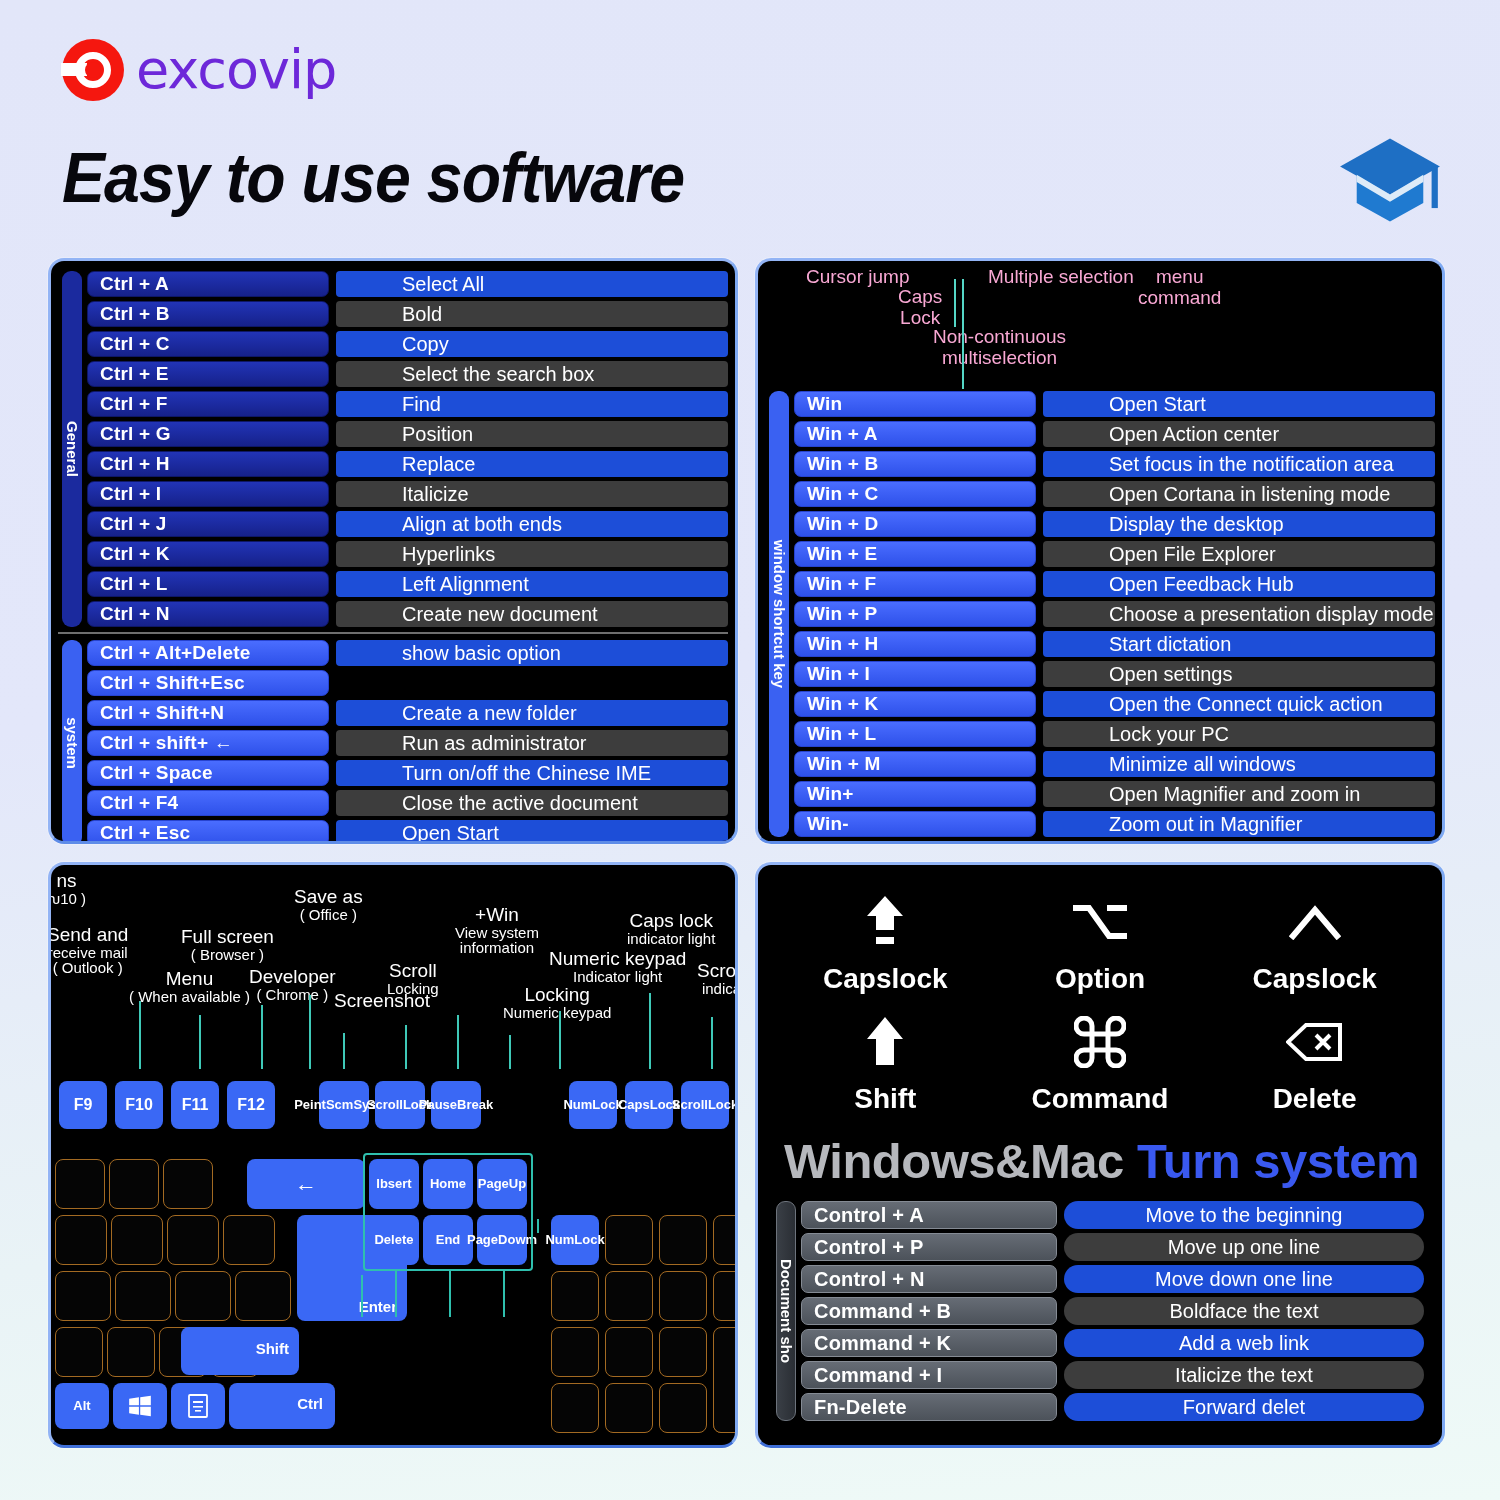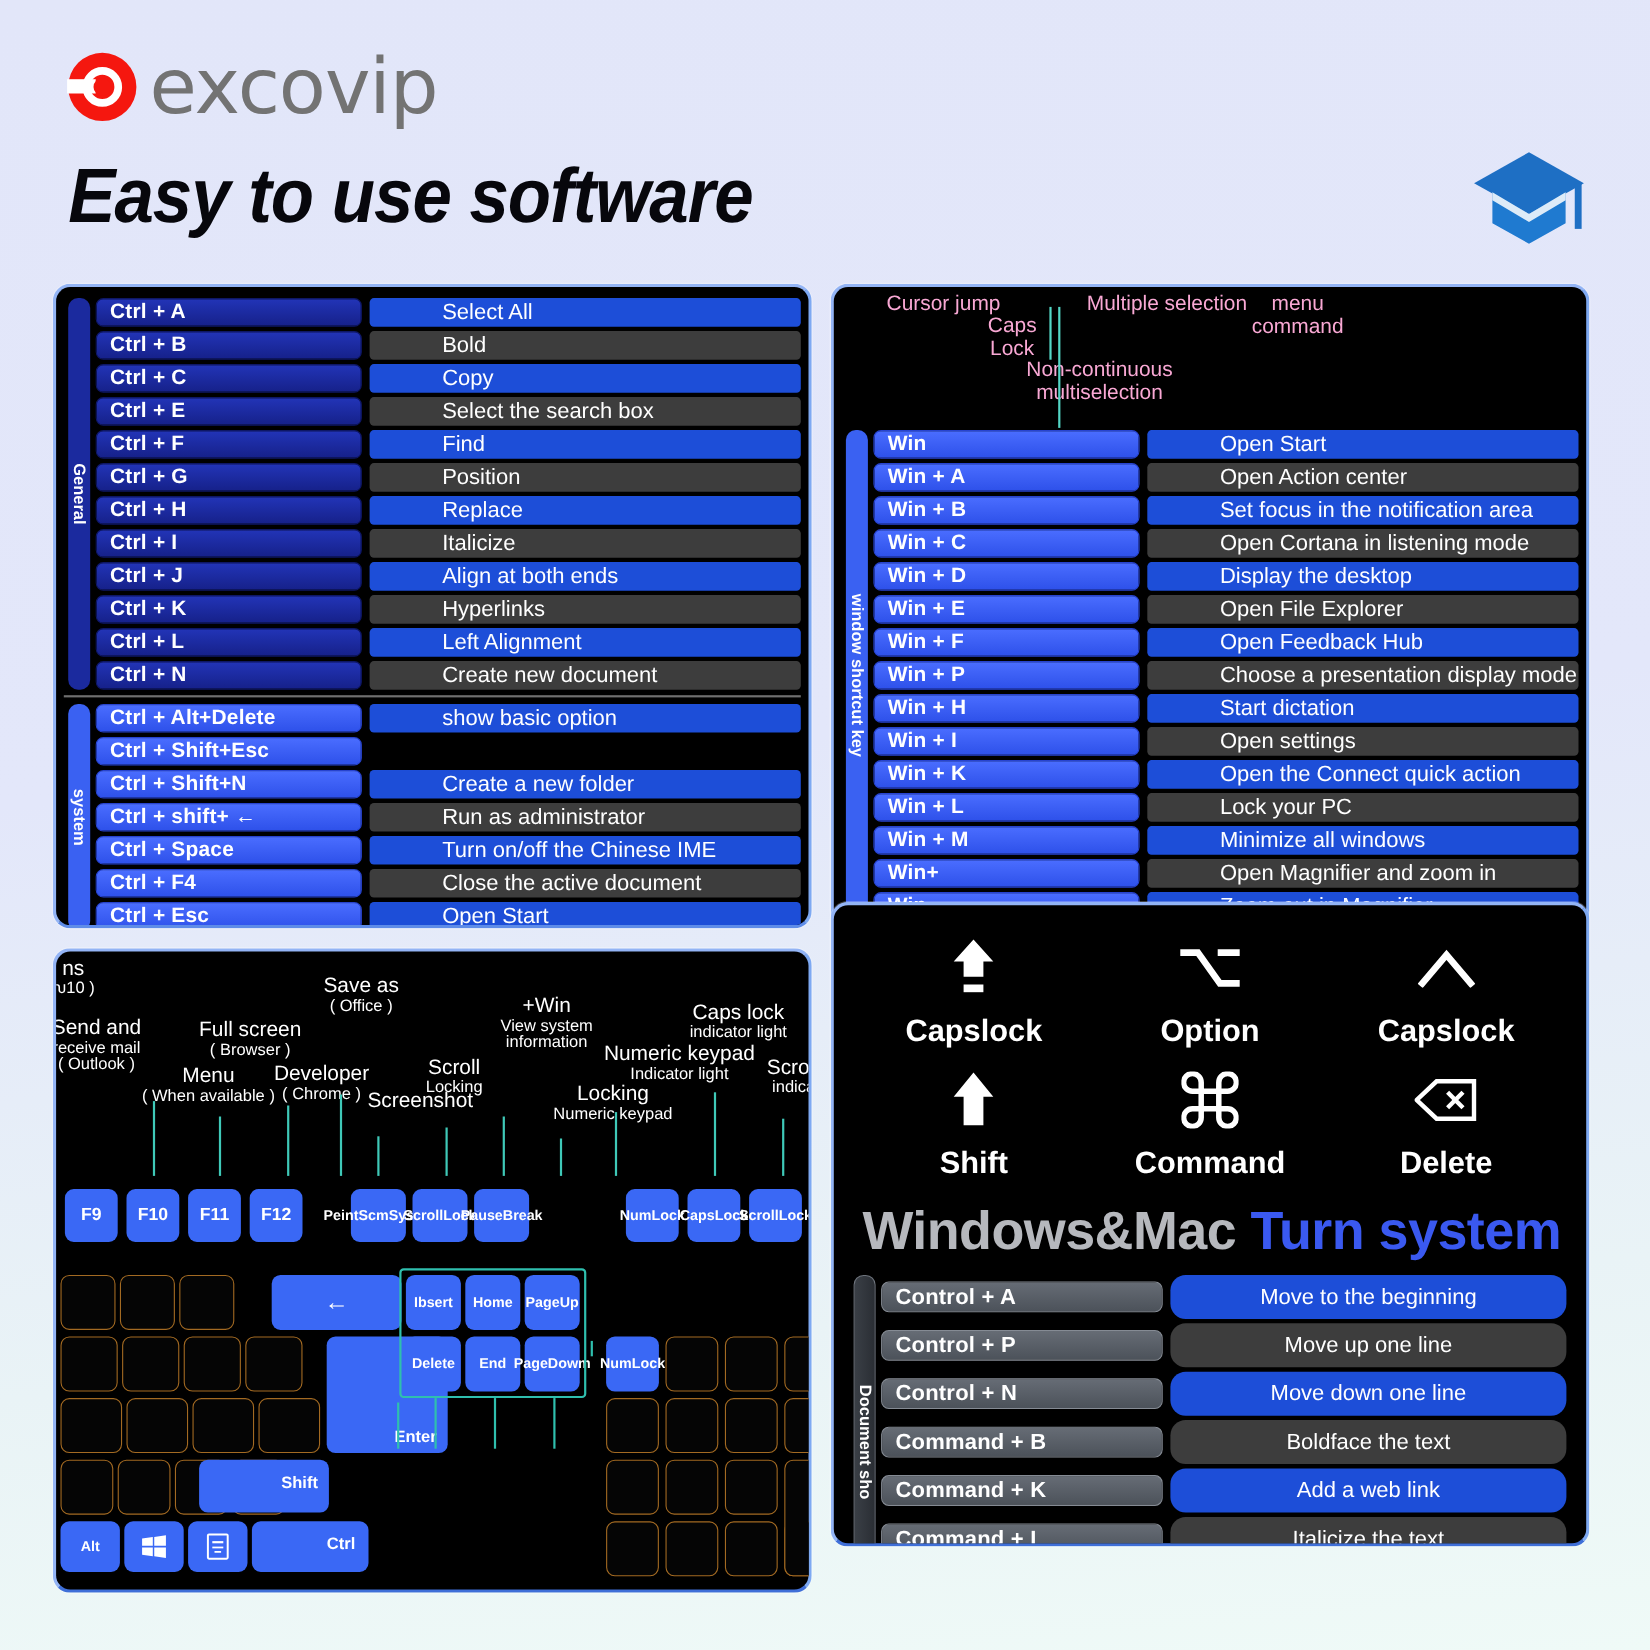--- a/index.html
+++ b/index.html
@@ -12,37 +12,37 @@
 
   
   #header { position: absolute; left: 0; top: 0; width: 1500px; height: 248px; }
   #logo-wrap { position: absolute; left: 62px; top: 38px; display: flex; align-items: center; gap: 12px; }
   #logo-mark { width: 62px; height: 62px; position: relative; }
   #logo-mark .ring { position: absolute; inset: 0; border-radius: 50%; background: #f5170f; }
   #logo-mark .hole { position: absolute; left: 13px; top: 13px; width: 36px; height: 36px; border-radius: 50%;
                      border: 7px solid #ffffff; background: #f5170f; }
   #logo-mark .notch { position: absolute; left: -1px; top: 24px; width: 26px; height: 13px; background: #ffffff; }
   #logo-mark .dotc { position: absolute; left: 23px; top: 23px; width: 16px; height: 16px; border-radius: 50%; background: #f5170f; }
-  #logo-text { font-size: 70px; font-weight: 400; letter-spacing: -1px; color: #737373;
+  #logo-text { font-size: 54px; font-weight: 400; letter-spacing: -1px; color: #6d28d9;
                font-family: "DejaVu Sans", sans-serif; }
   #page-title { position: absolute; left: 62px; top: 138px; font-size: 70px; font-weight: 700;
                 font-style: italic; color: #07070c; font-family: "Liberation Sans Narrow","Liberation Sans", sans-serif;
                 transform: scaleX(0.92); transform-origin: left center; letter-spacing: -1px; }
   #cap-icon { position: absolute; right: 58px; top: 132px; width: 104px; height: 96px; }
 
   
   .panel { position: absolute; background: #000000; border-radius: 16px;
            border: 3px solid; box-shadow: 0 0 0 1px rgba(255,255,255,.25); overflow: hidden; }
   #panel-tl { left: 48px;  top: 258px;  width: 690px; height: 586px;
               border-color: #93b4f5 #7ea9f2 #5e8ce8 #93b4f5; }
   #panel-tr { left: 755px; top: 258px;  width: 690px; height: 586px;
               border-color: #93b4f5 #7ea9f2 #5e8ce8 #93b4f5; }
   #panel-bl { left: 48px;  top: 862px;  width: 690px; height: 586px;
               border-color: #93b4f5 #7ea9f2 #3f6fd8 #93b4f5; }
-  #panel-br { left: 755px; top: 820px;  width: 690px; height: 586px;
+  #panel-br { left: 755px; top: 862px;  width: 690px; height: 586px;
               border-color: #93b4f5 #7ea9f2 #3f6fd8 #93b4f5; }
 
   
   .sc-group { display: flex; width: 100%; }
   .sc-tab { width: 20px; flex: 0 0 20px; border-radius: 9px; margin: 2px 5px 2px 4px;
             position: relative; }
   .sc-tab span { position: absolute; left: 50%; top: 50%; white-space: nowrap;
                  transform: translate(-50%,-50%) rotate(90deg);
                  font-size: 15px; font-weight: 700; color: #ffffff; }
   .sc-tab.navy { background: #1b2a9e; }
@@ -88,21 +88,21 @@
   
   #mac-keys { display: grid; grid-template-columns: repeat(3,1fr); row-gap: 8px; padding: 18px 20px 4px 20px; }
   .mk { text-align: center; color: #ffffff; }
   .mk .gly { height: 78px; display: flex; align-items: center; justify-content: center; }
   .mk .nm { font-size: 28px; font-weight: 700; margin-top: 2px; }
   #mac-title { padding: 14px 0 10px 26px; font-size: 49px; font-weight: 700; letter-spacing: -.5px; }
   #mac-title .w { color: #b6b8bd; }
   #mac-title .d { color: #3a59f0; }
   #mac-table { padding: 0 18px 0 14px; }
   #mac-table .sc-key { flex: 0 0 256px; height: 28px; font-size: 20px; }
-  #mac-table .sc-desc { height: 40px; border-radius: 14px; }
+  #mac-table .sc-desc { height: 28px; border-radius: 14px; }
 </style>
 </head>
 <body>
 
 <div id="header">
   <div id="logo-wrap">
     <div id="logo-mark">
       <div class="ring"></div>
         <div class="hole"></div>
         <div class="notch"></div>

